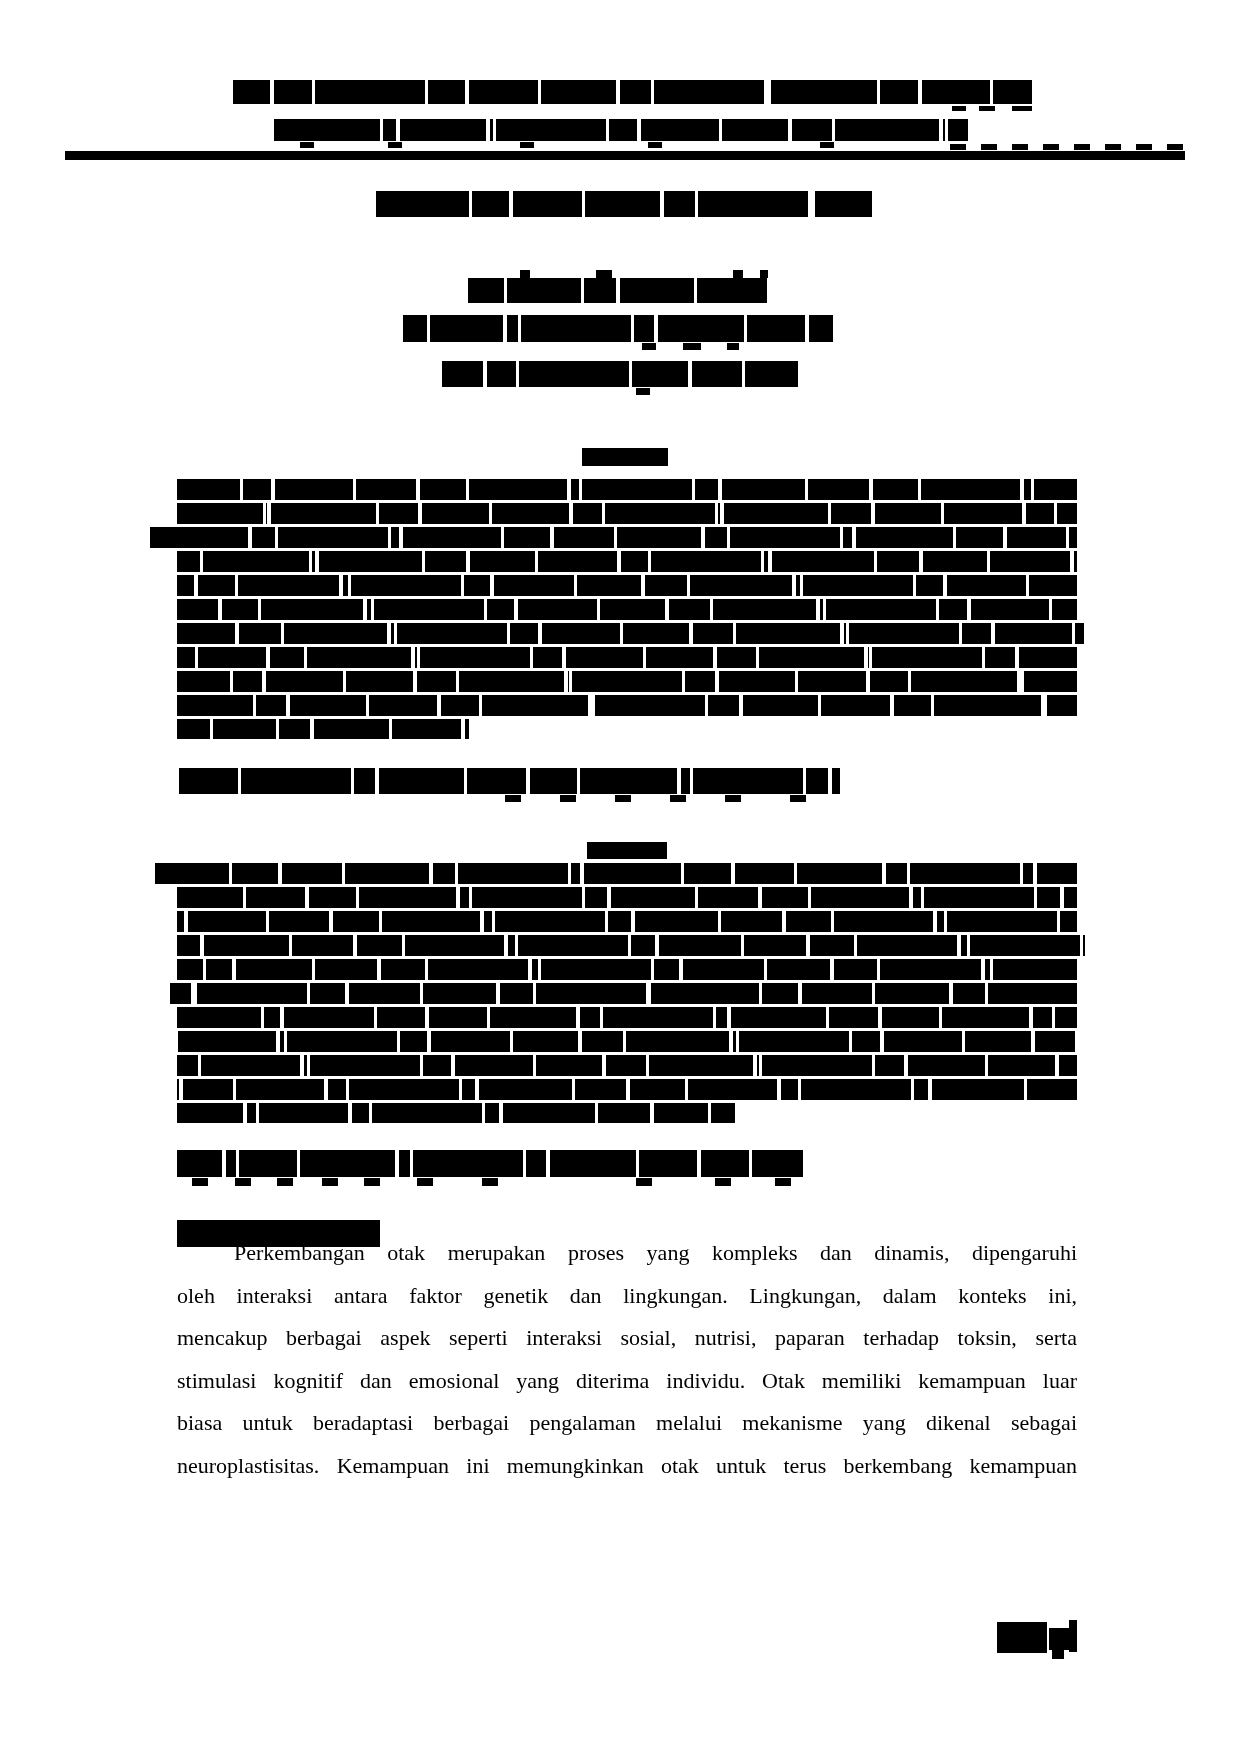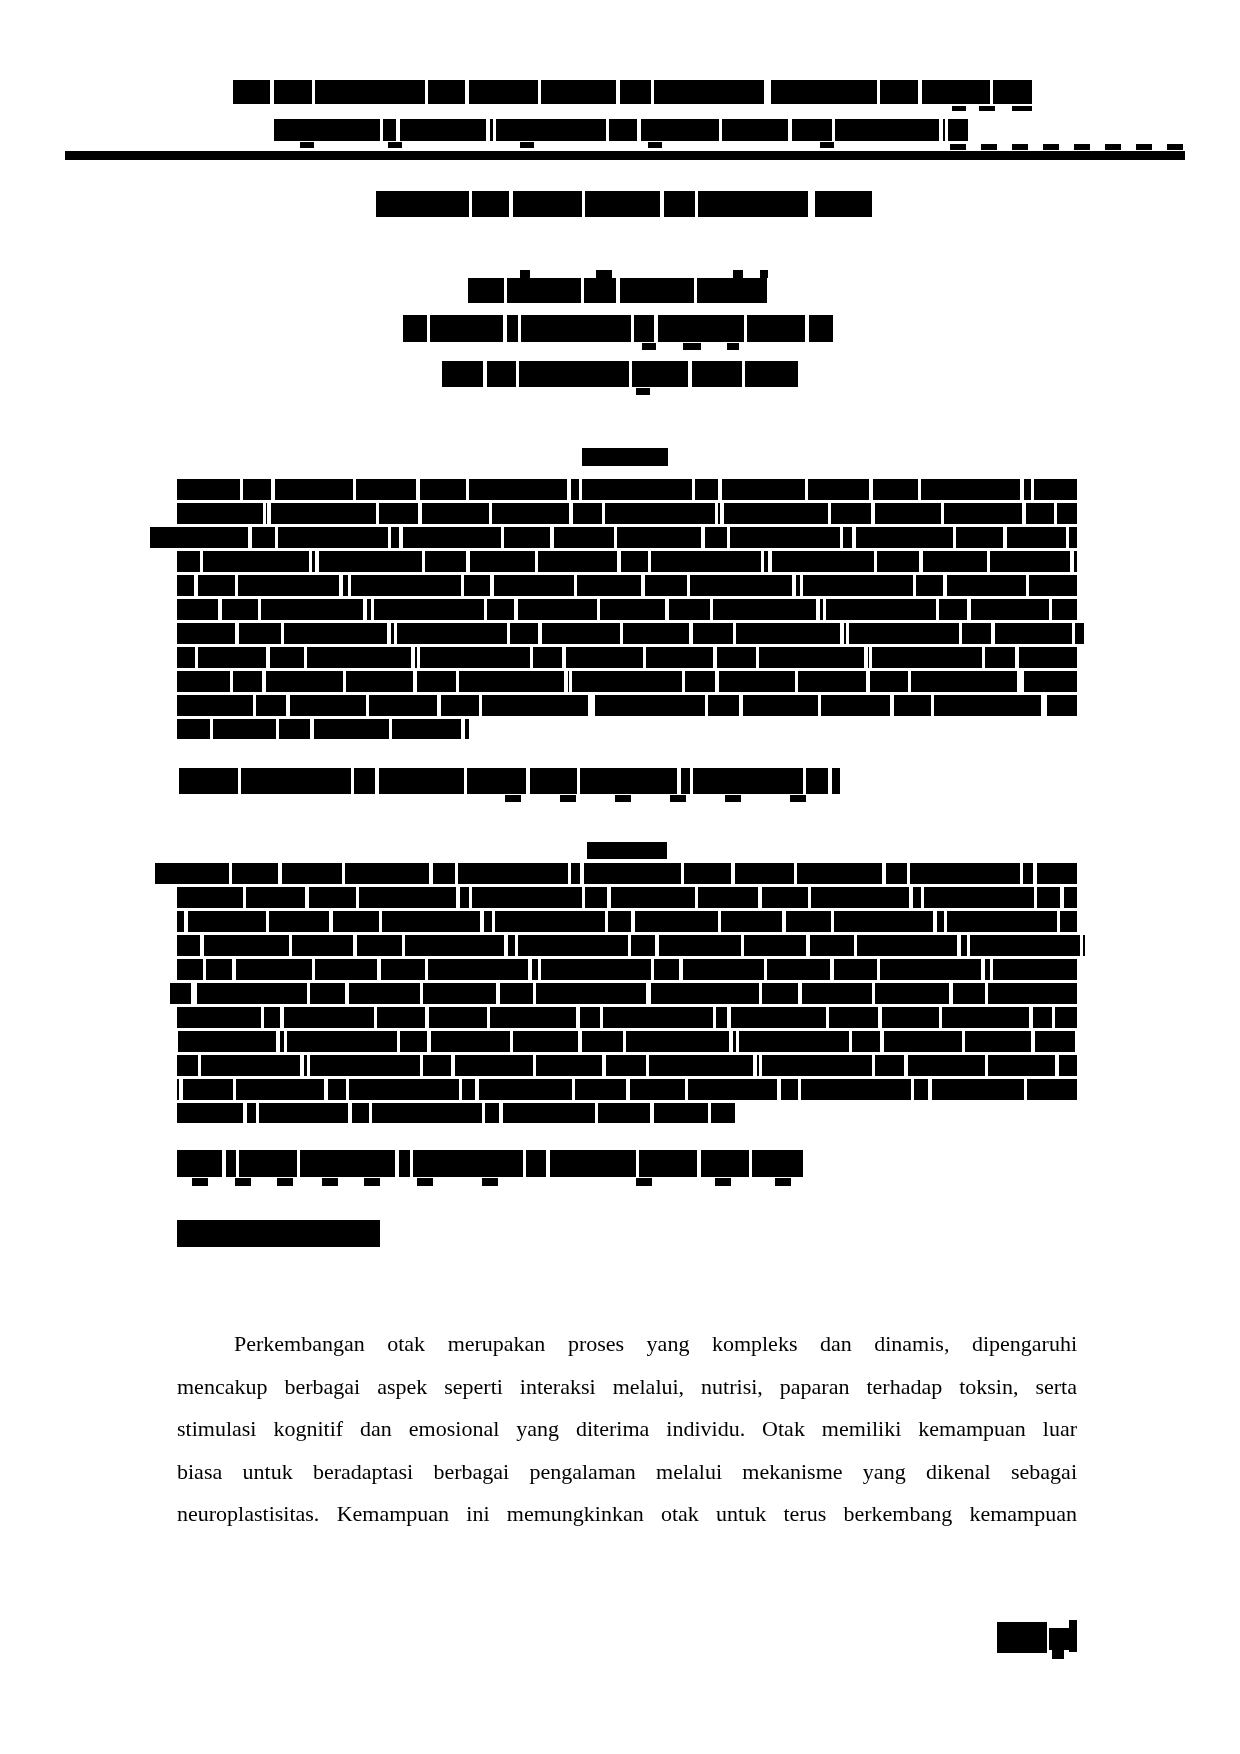--- a/index.html
+++ b/index.html
@@ -17,21 +17,21 @@
   }
   
   .redact.tex {
     background-image:
       repeating-linear-gradient(90deg, transparent 0 78px, #ffffff 78px 82px, transparent 82px 151px),
       repeating-linear-gradient(90deg, transparent 0 47px, #ffffff 47px 50px, transparent 50px 113px);
   }
   .intro {
     position: absolute;
     left: 177px;
-    top: 1323px;
+    top: 1232px;
     width: 900px;
     font-size: 22px;
     line-height: 42.5px;
     color: #000000;
   }
   .pline {
     text-align: justify;
     text-align-last: justify;
     height: 42.5px;
     overflow: hidden;
@@ -116,18 +116,19 @@
       <div class="redact" style="left: 715px; top: 1178px; width: 16px; height: 8px; background-color: rgb(0, 0, 0);"></div>
       <div class="redact" style="left: 775px; top: 1178px; width: 16px; height: 8px; background-color: rgb(0, 0, 0);"></div>
       <div class="redact" style="left: 177px; top: 1220px; width: 203px; height: 27px; background-color: rgb(0, 0, 0);"></div>
       <div class="redact" style="left: 997px; top: 1622px; width: 50px; height: 31px; background-color: rgb(0, 0, 0);"></div>
       <div class="redact" style="left: 1049px; top: 1628px; width: 28px; height: 22px; background-color: rgb(0, 0, 0);"></div>
       <div class="redact" style="left: 1052px; top: 1650px; width: 12px; height: 9px; background-color: rgb(0, 0, 0);"></div>
       <div class="redact" style="left: 1069px; top: 1620px; width: 8px; height: 32px; background-color: rgb(0, 0, 0);"></div>
     </div>
   <div class="intro" id="intro">
       <div class="pline" style="text-indent: 57px;">Perkembangan otak merupakan proses yang kompleks dan dinamis, dipengaruhi</div>
-      <div class="pline">mencakup berbagai aspek seperti interaksi melalui, nutrisi, paparan terhadap toksin, serta</div>
+      <div class="pline">oleh interaksi antara faktor genetik dan lingkungan. Lingkungan, dalam konteks ini,</div>
+      <div class="pline">mencakup berbagai aspek seperti interaksi sosial, nutrisi, paparan terhadap toksin, serta</div>
       <div class="pline">stimulasi kognitif dan emosional yang diterima individu. Otak memiliki kemampuan luar</div>
       <div class="pline">biasa untuk beradaptasi berbagai pengalaman melalui mekanisme yang dikenal sebagai</div>
       <div class="pline">neuroplastisitas. Kemampuan ini memungkinkan otak untuk terus berkembang kemampuan</div>
     </div>
 </div>
 
 </body></html>

